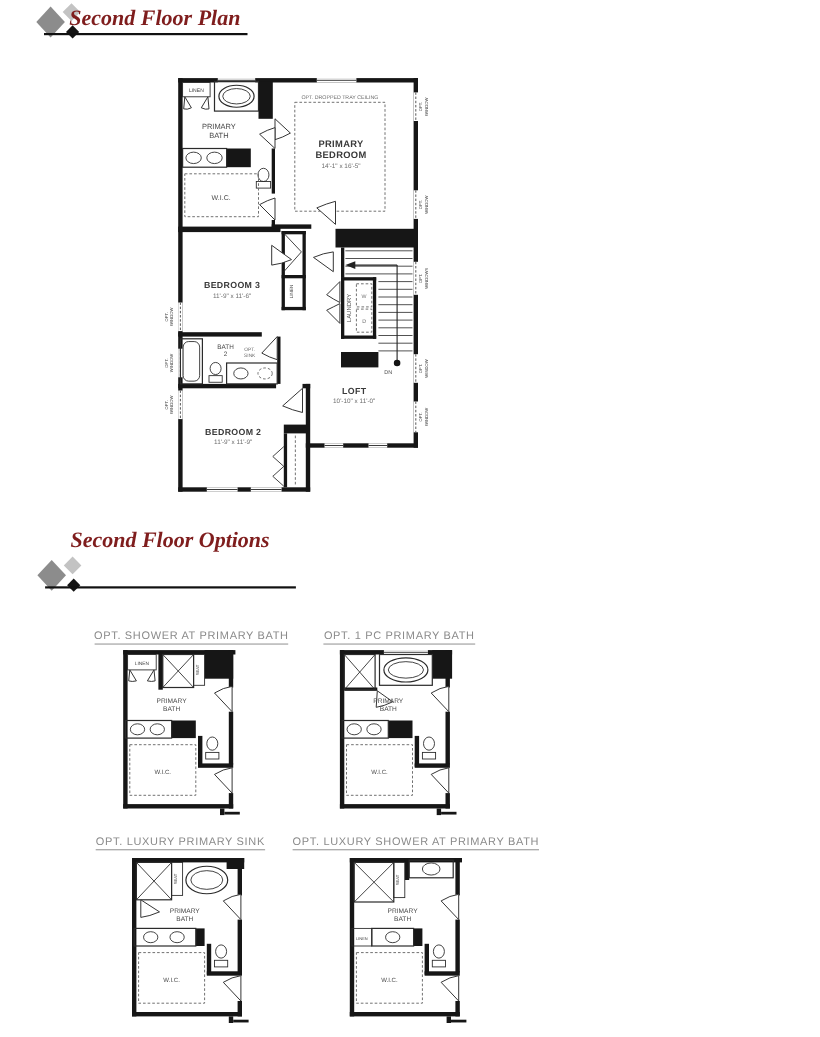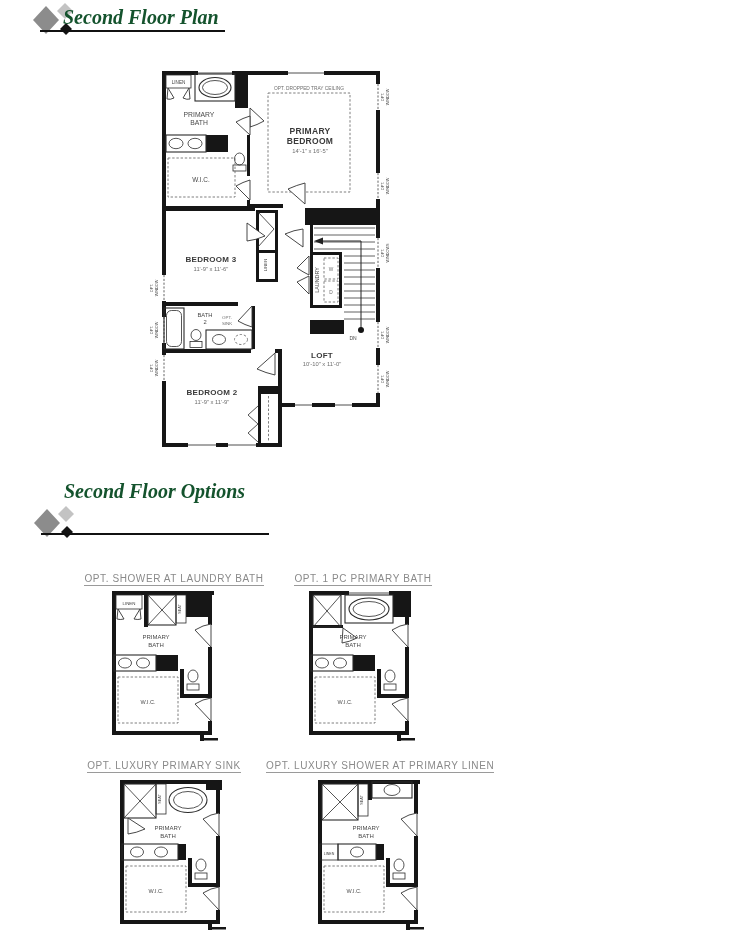--- a/index.html
+++ b/index.html
@@ -1,19 +1,19 @@
 <!DOCTYPE html>
 <html><head>
 <meta charset="utf-8">
 <style>
   html,body{margin:0;padding:0;background:#fff;}
   body{position:relative;width:745px;height:943px;font-family:"Liberation Sans",sans-serif;overflow:hidden;}
   .abs{position:absolute;}
   
-  .sec-title{font-family:"Liberation Serif",serif;font-style:italic;font-weight:700;font-size:20px;color:#14532d;white-space:nowrap;}
+  .sec-title{font-family:"Liberation Serif",serif;font-style:italic;font-weight:700;font-size:20px;color:#7f1d1d;white-space:nowrap;}
   .rule{background:#111;height:2px;}
   
   .opt-title-wrap{text-align:center;}
   .opt-title{display:inline-block;font-size:10px;letter-spacing:0.6px;color:#8a8a8a;border-bottom:1px solid #9a9a9a;padding-bottom:1px;white-space:nowrap;}
   
   svg text{font-family:"Liberation Sans",sans-serif;fill:#3f3f3f;}
   .w{fill:#161616;}
   .win{fill:#ffffff;}
   .fx{fill:none;stroke:#2b2b2b;stroke-width:1.1;}
   .fx2{fill:none;stroke:#2b2b2b;stroke-width:0.8;}
@@ -253,30 +253,30 @@
 
 <svg class="abs" style="left:28px;top:503px;" width="54" height="42" viewBox="0 0 54 42">
   <polygon points="19,6 32,20 19,34 6,20" fill="#8c8c8c"></polygon>
   <polygon points="38,3 46,11 38,19 30,11" fill="#c3c3c3"></polygon>
   <polygon points="39,23 45,29 39,35 33,29" fill="#141414"></polygon>
 </svg>
 <div class="abs sec-title" style="left:64px;top:480px;">Second Floor Options</div>
 <div class="abs rule" style="left:41px;top:533px;width:228px;"></div>
 
 <div class="abs opt-title-wrap" style="left:78px;top:568px;width:192px;">
-  <span class="opt-title">OPT. SHOWER AT LAUNDRY BATH</span>
+  <span class="opt-title">OPT. SHOWER AT PRIMARY BATH</span>
 </div>
 <div class="abs opt-title-wrap" style="left:267px;top:568px;width:192px;">
   <span class="opt-title">OPT. 1 PC PRIMARY BATH</span>
 </div>
 <div class="abs opt-title-wrap" style="left:68px;top:755px;width:192px;">
   <span class="opt-title">OPT. LUXURY PRIMARY SINK</span>
 </div>
 <div class="abs opt-title-wrap" style="left:266px;top:755px;width:210px;">
-  <span class="opt-title">OPT. LUXURY SHOWER AT PRIMARY LINEN</span>
+  <span class="opt-title">OPT. LUXURY SHOWER AT PRIMARY BATH</span>
 </div>
 
 <svg class="abs" style="left:104px;top:585px;" width="122" height="158" viewBox="0 0 122 158">
   <g>
     <rect class="w" x="8" y="6" width="102" height="4"></rect>
     <rect class="w" x="8" y="6" width="4" height="144"></rect>
     <rect class="w" x="8" y="146" width="100" height="4"></rect>
     <rect class="w" x="104" y="6" width="4" height="34"></rect>
     <rect class="w" x="104" y="62" width="4" height="48"></rect>
     <rect class="w" x="104" y="136" width="4" height="14"></rect>

